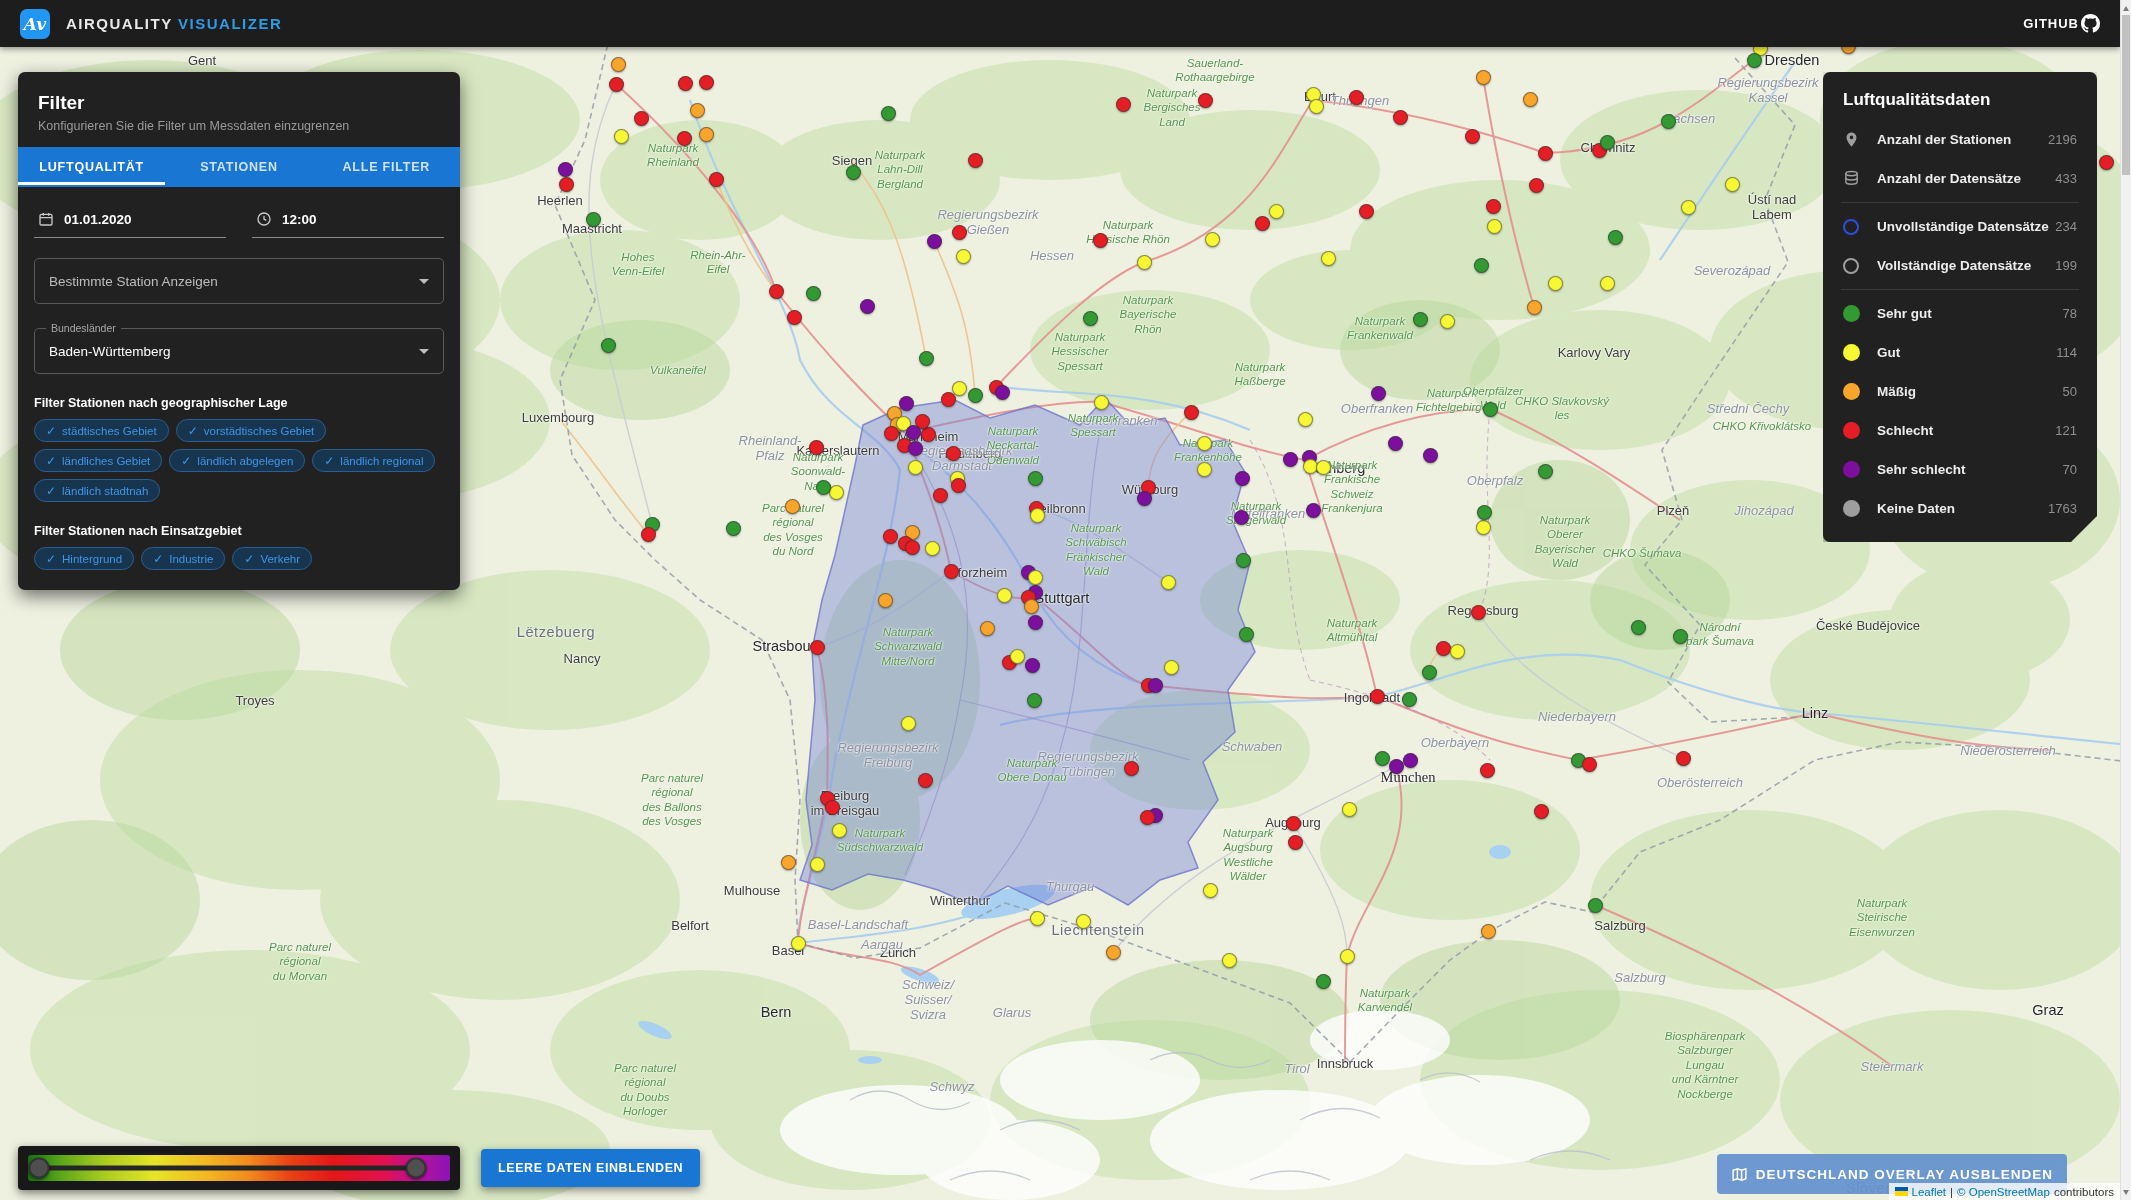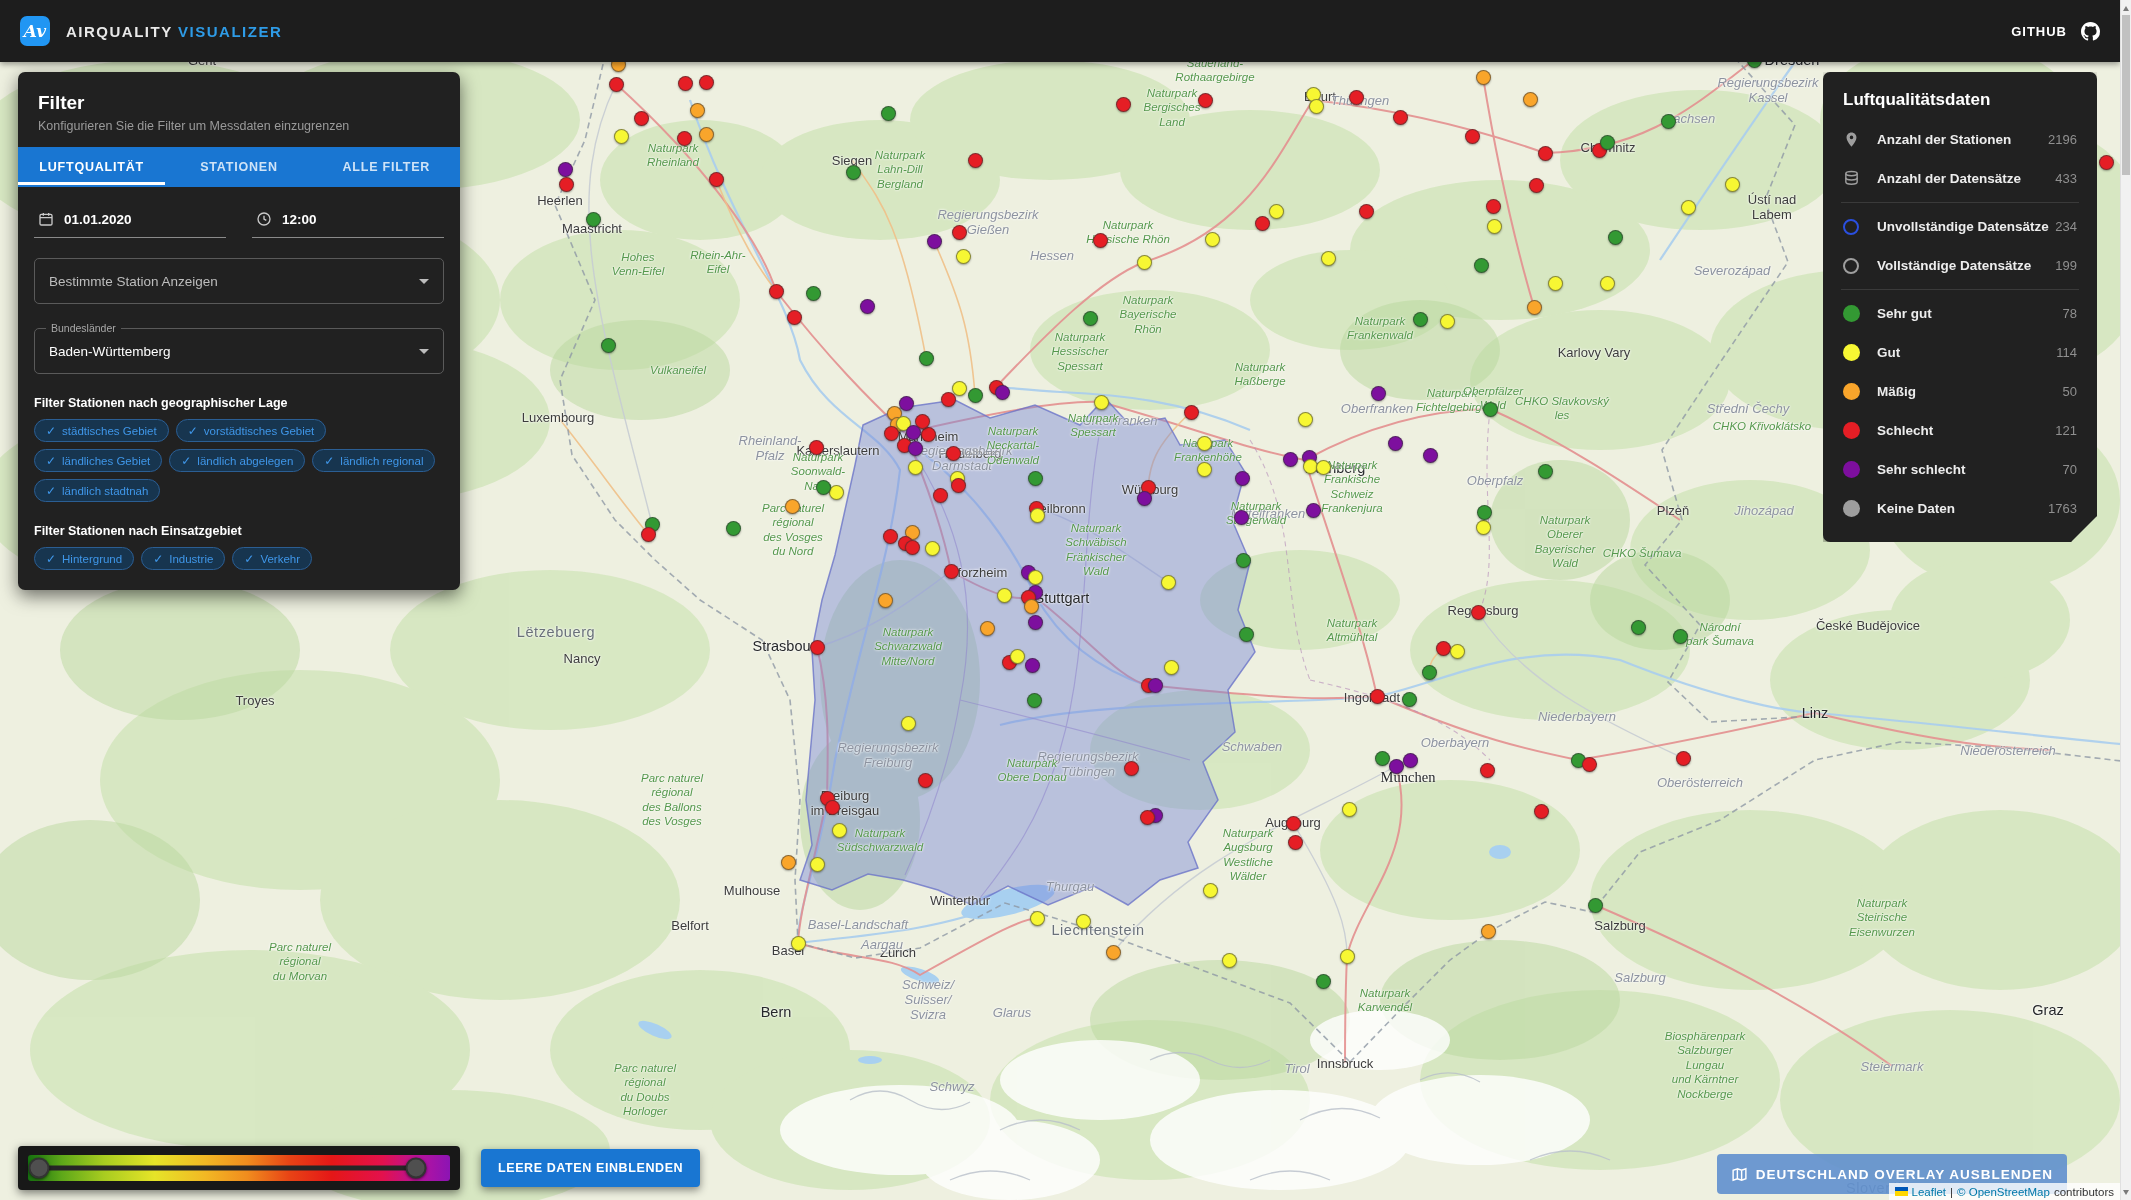--- a/index.html
+++ b/index.html
@@ -15,28 +15,28 @@
   .map-label.city{font-size:13px;color:#3c3c3c}
   .map-label.bigcity{font-size:14.5px;color:#26282b;font-weight:500}
   .map-label.region{font-size:13px;color:#8d93a0;font-style:italic}
   .map-label.country{font-size:14.5px;color:#697079;letter-spacing:.6px}
   .map-label.park{font-size:11.5px;color:#55984c;font-style:italic;line-height:1.25}
   #map-dots{position:absolute;inset:0;z-index:20}
   .dot-marker{position:absolute;width:15px;height:15px;border-radius:50%;
               border:1.5px solid rgba(50,50,50,.55);box-shadow:0 1px 2px rgba(0,0,0,.35);box-sizing:border-box}
 
   
-  #header{position:absolute;top:0;left:0;right:11px;height:62px;background:#1d1d1d;z-index:50;
+  #header{position:absolute;top:0;left:0;right:11px;height:47px;background:#1d1d1d;z-index:50;
           display:flex;align-items:center;padding:0 20px;box-shadow:0 2px 6px rgba(0,0,0,.4)}
   #logo{width:30px;height:30px;border-radius:7px;background:#2196f3;color:#fff;display:flex;align-items:center;
         justify-content:center;font-family:"DejaVu Serif",serif;font-style:italic;font-weight:bold;font-size:17px}
   #app-title{margin-left:16px;font-size:15px;font-weight:bold;letter-spacing:1.5px}
   #app-title .t1{color:#e9e9e9}
   #app-title .t2{color:#2e9be6}
-  #github-link{margin-left:auto;display:flex;align-items:center;gap:14px;color:#fff;
+  #github-link{margin-left:auto;display:flex;align-items:center;gap:2px;color:#fff;
                font-size:13px;font-weight:bold;letter-spacing:1px;cursor:pointer}
 
   
   .dark-panel{position:absolute;background:#212121;border-radius:7px;box-shadow:0 6px 18px rgba(0,0,0,.55);z-index:40}
 
   
   #filter-panel{left:18px;top:72px;width:442px;padding-bottom:20px}
   #fp-title{color:#fff;font-size:19px;font-weight:bold;margin:20px 20px 5px}
   #fp-sub{color:#9a9a9a;font-size:12.5px;margin:0 20px 14px}
   #filter-tabs{display:flex;background:#1976d2;height:40px}

